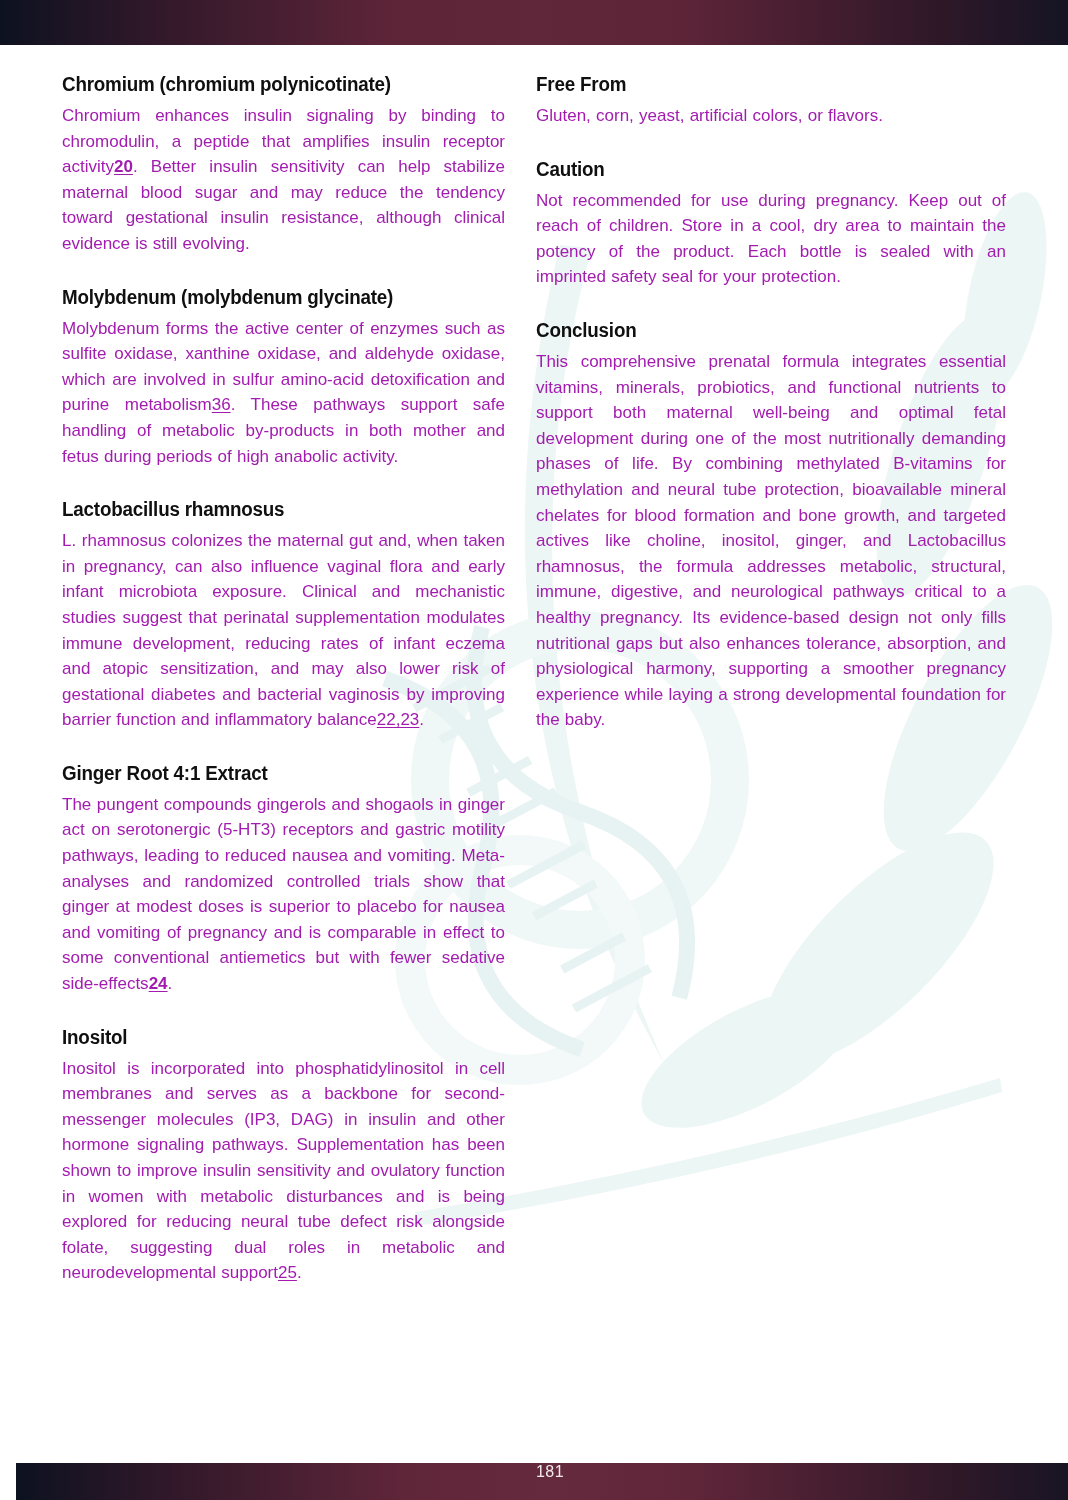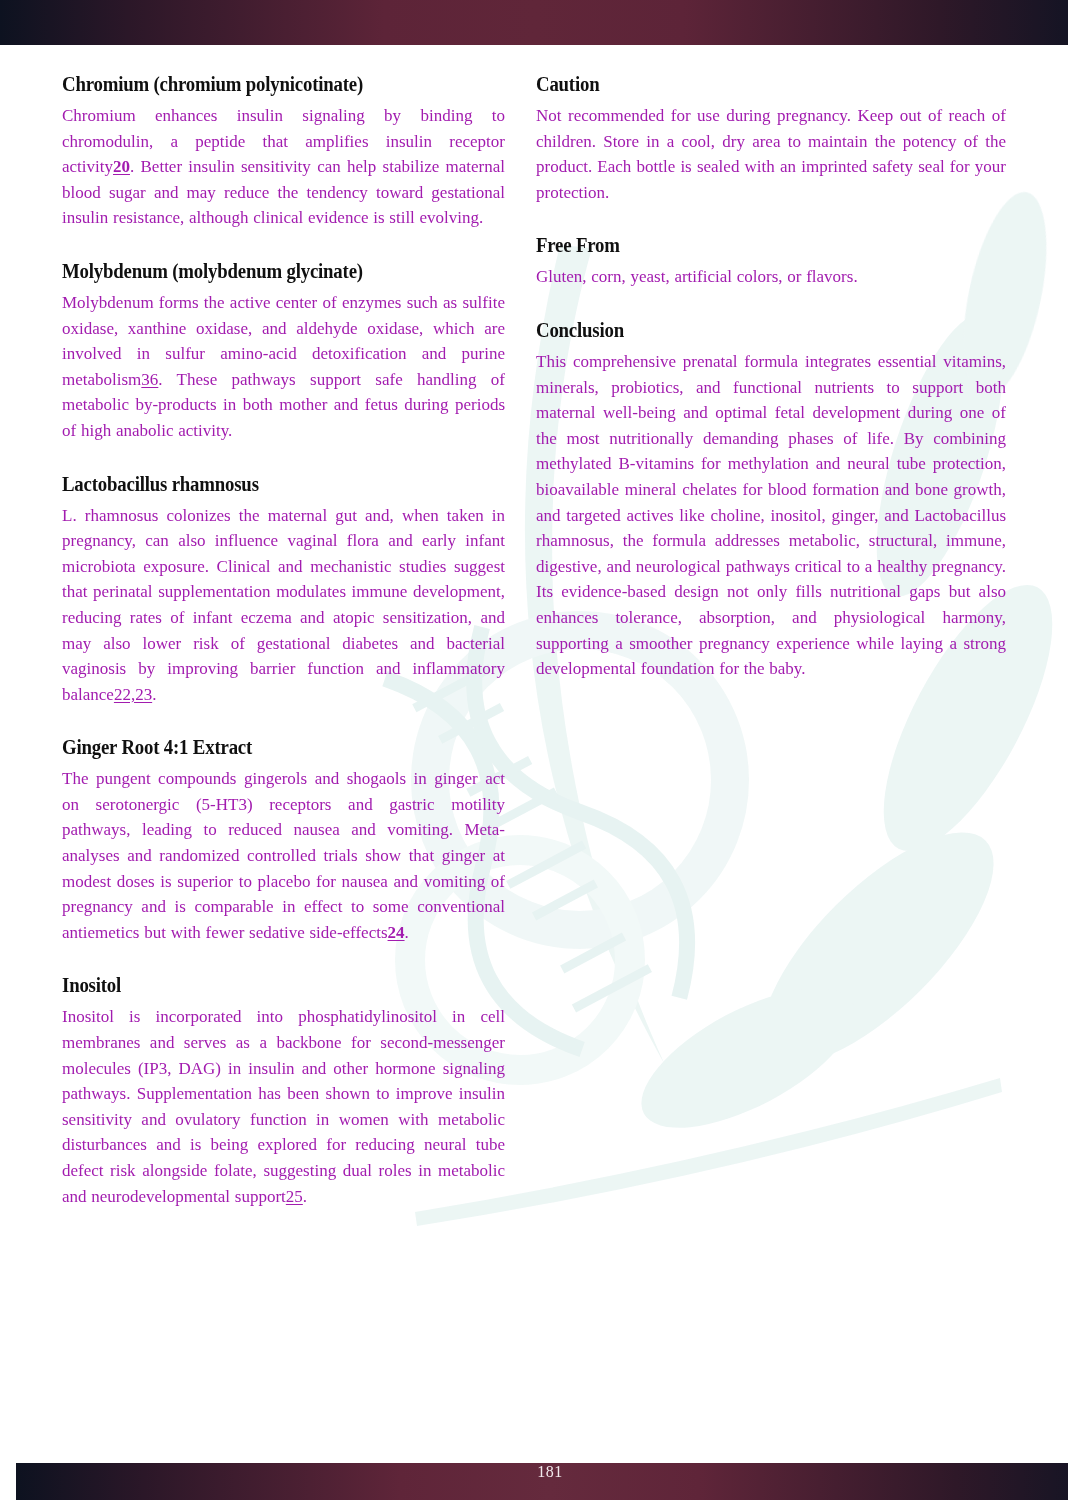--- a/index.html
+++ b/index.html
@@ -2,21 +2,21 @@
 <html><head>
 <meta charset="utf-8">
 <style>
   html, body { margin: 0; padding: 0; background: #ffffff; }
   .page {
     position: relative;
     width: 1068px;
     height: 1500px;
     background: #ffffff;
     overflow: hidden;
-    font-family: Liberation Serif, serif;
+    font-family: Liberation Sans, sans-serif;
     color: #232323;
   }
   .topbar {
     position: absolute; top: 0; left: 0; width: 100%; height: 45px;
     background: linear-gradient(90deg,
       #0d1220 0%, #2b1728 12%, #5d2438 36%, #602639 50%,
       #5d2438 64%, #2e1828 88%, #151424 100%);
   }
   .bottombar {
     position: absolute; bottom: 0; left: 16px; width: 100%; height: 37px;
@@ -130,26 +130,26 @@
         <p class="sec-p"><span>The pungent compounds gingerols and shogaols in ginger act on serotonergic (5-HT3) receptors and gastric motility pathways, leading to reduced nausea and vomiting. Meta-analyses and randomized controlled trials show that ginger at modest doses is superior to placebo for nausea and vomiting of pregnancy and is comparable in effect to some conventional antiemetics but with fewer sedative side-effects</span><span class="ref-bold">24</span><span>.</span></p>
       </section>
       <section class="sec">
         <h3 class="sec-h">Inositol</h3>
         <p class="sec-p"><span>Inositol is incorporated into phosphatidylinositol in cell membranes and serves as a backbone for second-messenger molecules (IP3, DAG) in insulin and other hormone signaling pathways. Supplementation has been shown to improve insulin sensitivity and ovulatory function in women with metabolic disturbances and is being explored for reducing neural tube defect risk alongside folate, suggesting dual roles in metabolic and neurodevelopmental support</span><span class="ref">25</span><span>.</span></p>
       </section>
     </div>
 
     <div class="col col-right">
       <section class="sec">
+        <h3 class="sec-h">Free From</h3>
+        <p class="sec-p"><span>Gluten, corn, yeast, artificial colors, or flavors.</span></p>
+      </section>
+      <section class="sec">
         <h3 class="sec-h">Caution</h3>
         <p class="sec-p"><span>Not recommended for use during pregnancy. Keep out of reach of children. Store in a cool, dry area to maintain the potency of the product. Each bottle is sealed with an imprinted safety seal for your protection.</span></p>
-      </section>
-      <section class="sec">
-        <h3 class="sec-h">Free From</h3>
-        <p class="sec-p"><span>Gluten, corn, yeast, artificial colors, or flavors.</span></p>
       </section>
       <section class="sec">
         <h3 class="sec-h">Conclusion</h3>
         <p class="sec-p"><span>This comprehensive prenatal formula integrates essential vitamins, minerals, probiotics, and functional nutrients to support both maternal well-being and optimal fetal development during one of the most nutritionally demanding phases of life. By combining methylated B-vitamins for methylation and neural tube protection, bioavailable mineral chelates for blood formation and bone growth, and targeted actives like choline, inositol, ginger, and Lactobacillus rhamnosus, the formula addresses metabolic, structural, immune, digestive, and neurological pathways critical to a healthy pregnancy. Its evidence-based design not only fills nutritional gaps but also enhances tolerance, absorption, and physiological harmony, supporting a smoother pregnancy experience while laying a strong developmental foundation for the baby.</span></p>
       </section>
     </div>
 
   </div>
 
   <div class="bottombar">

